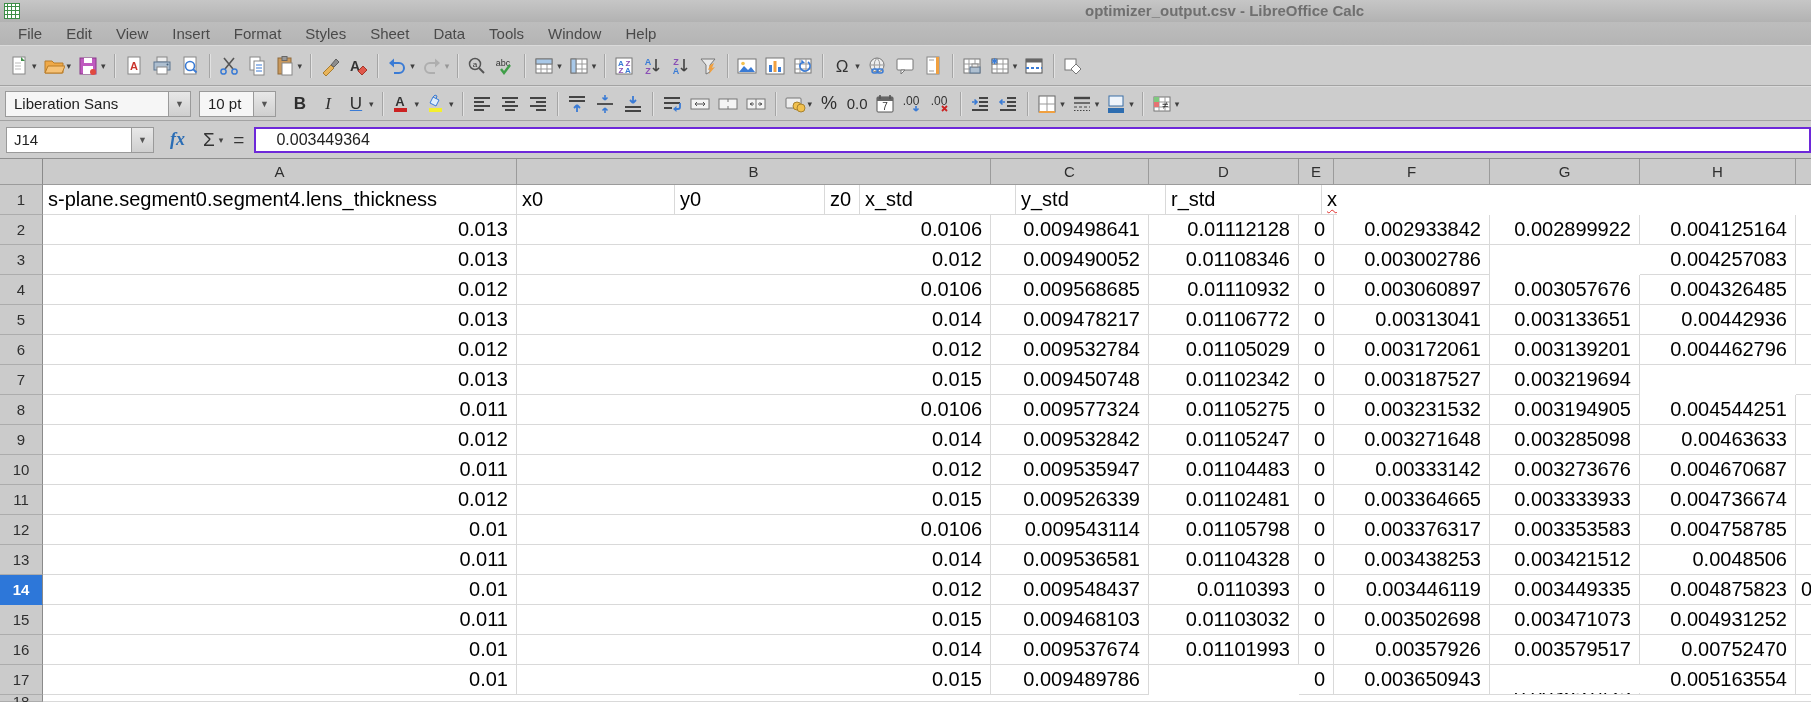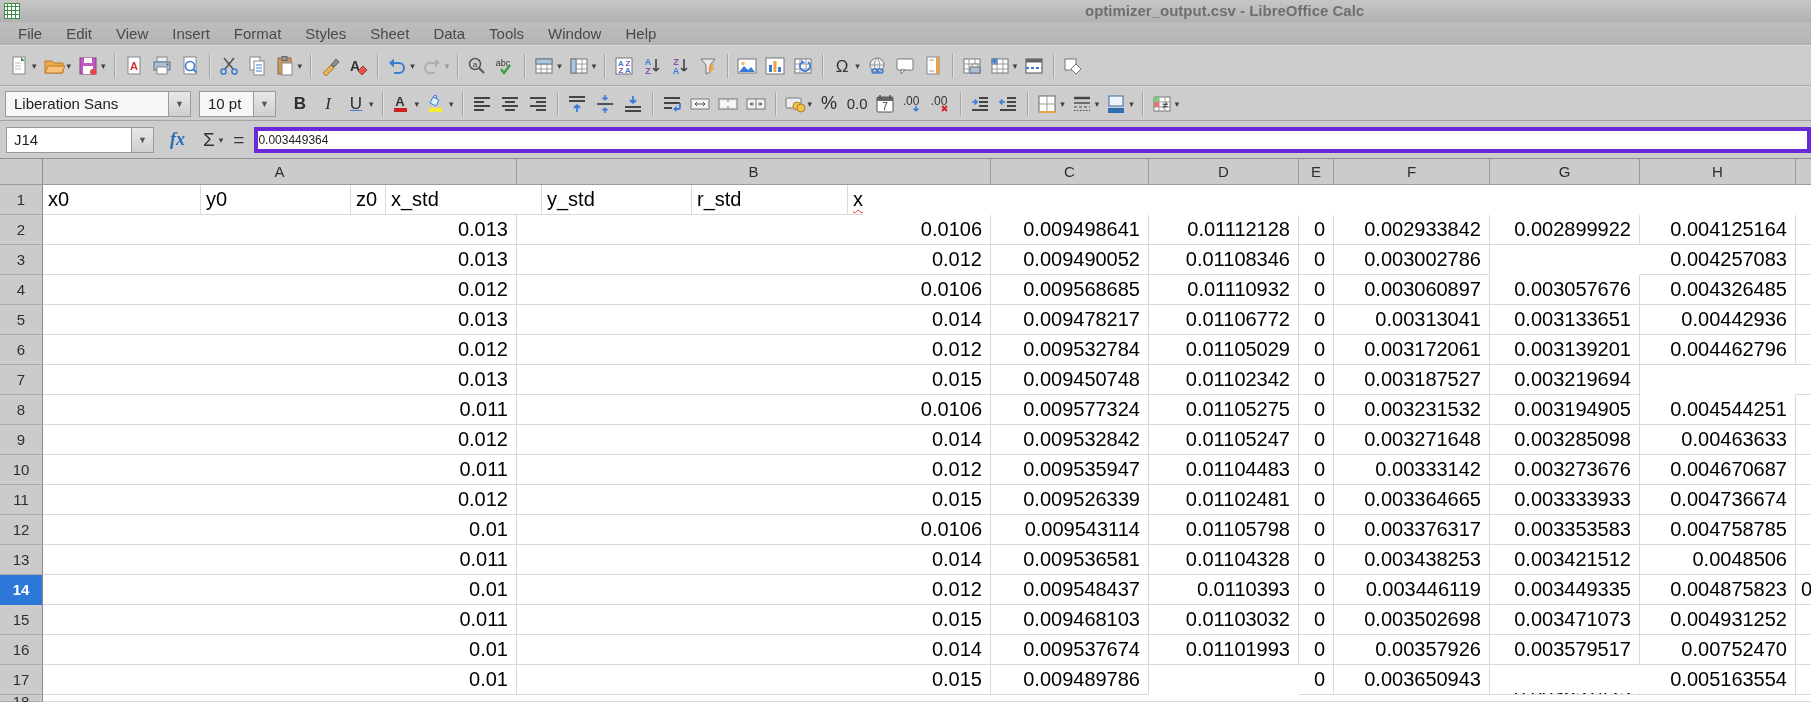--- a/index.html
+++ b/index.html
@@ -42,22 +42,22 @@
     border-bottom:1px solid #8f8f8f;box-sizing:border-box;display:flex;align-items:center;padding-left:6px;}
   #name-box{width:126px;height:26px;background:#fff;border:1px solid #9a9a9a;box-sizing:border-box;
     font-size:15px;color:#222;display:flex;align-items:center;padding-left:7px;}
   #name-box-dd{width:22px;height:26px;background:linear-gradient(#e8e8e8,#cfcfcf);border:1px solid #9a9a9a;border-left:none;
     box-sizing:border-box;display:flex;align-items:center;justify-content:center;font-size:9px;color:#555;}
   #fx-btn{font-family:"Liberation Serif","DejaVu Serif",serif;font-style:italic;font-weight:bold;
     color:#2a6db5;font-size:18px;margin:0 18px 0 16px;}
   #sum-btn{font-size:19px;color:#333;margin-right:4px;}
   #sum-dd{font-size:9px;color:#444;margin-right:10px;}
   #eq-btn{font-size:19px;color:#333;margin-right:10px;}
-  #formula-input{flex:1;height:26px;background:#fff;border:4px solid #6d28d9;box-sizing:border-box;
-    font-size:12px;color:#222;display:flex;align-items:center;padding-left:0;margin-right:0;}
+  #formula-input{flex:1;height:26px;background:#fff;border:2px solid #6d28d9;box-sizing:border-box;
+    font-size:16px;color:#222;display:flex;align-items:center;padding-left:20px;margin-right:0;}
   
   #grid{position:absolute;left:0;top:159px;width:1811px;height:543px;background:#fff;}
   .grow{display:flex;height:30px;}
   #colheads{display:flex;height:26px;}
   .chead{background:#cbcbcb;border-right:1px solid #9b9b9b;border-bottom:1px solid #9b9b9b;box-sizing:border-box;
     display:flex;align-items:center;justify-content:center;font-size:15px;color:#2f2f2f;}
   .corner{background:#cbcbcb;border-right:1px solid #8a8a8a;border-bottom:1px solid #9b9b9b;box-sizing:border-box;}
   .rh{background:#cbcbcb;border-right:1px solid #8a8a8a;border-bottom:1px solid #acacac;box-sizing:border-box;
     display:flex;align-items:center;justify-content:center;font-size:15px;color:#2f2f2f;}
   .rh.sel{background:#2d77d9;color:#fff;font-weight:bold;border-bottom:1px solid #2d77d9;}
@@ -658,20 +658,21 @@
       <div class="chead" style="width: 150px;">D</div>
       <div class="chead" style="width: 35px;">E</div>
       <div class="chead" style="width: 156px;">F</div>
       <div class="chead" style="width: 150px;">G</div>
       <div class="chead" style="width: 156px;">H</div>
       <div class="chead" style="width: 15px; border-right: none;"></div>
     </div>
   <div id="gridbody">
       <div class="grow">
         <div class="rh" style="width: 43px;">1</div>
+        <div class="cell tl" style="width: 474px;">s-plane.segment0.segment4.lens_thickness</div>
         <div class="cell tl" style="width: 158px;">x0</div>
         <div class="cell tl" style="width: 150px;">y0</div>
         <div class="cell tl" style="width: 35px;">z0</div>
         <div class="cell tl" style="width: 156px;">x_std</div>
         <div class="cell tl" style="width: 150px;">y_std</div>
         <div class="cell tl" style="width: 156px;">r_std</div>
         <div class="cell tl ovf" style="width: 15px;">
           <span class="sp">x</span>
         </div>
       </div>

